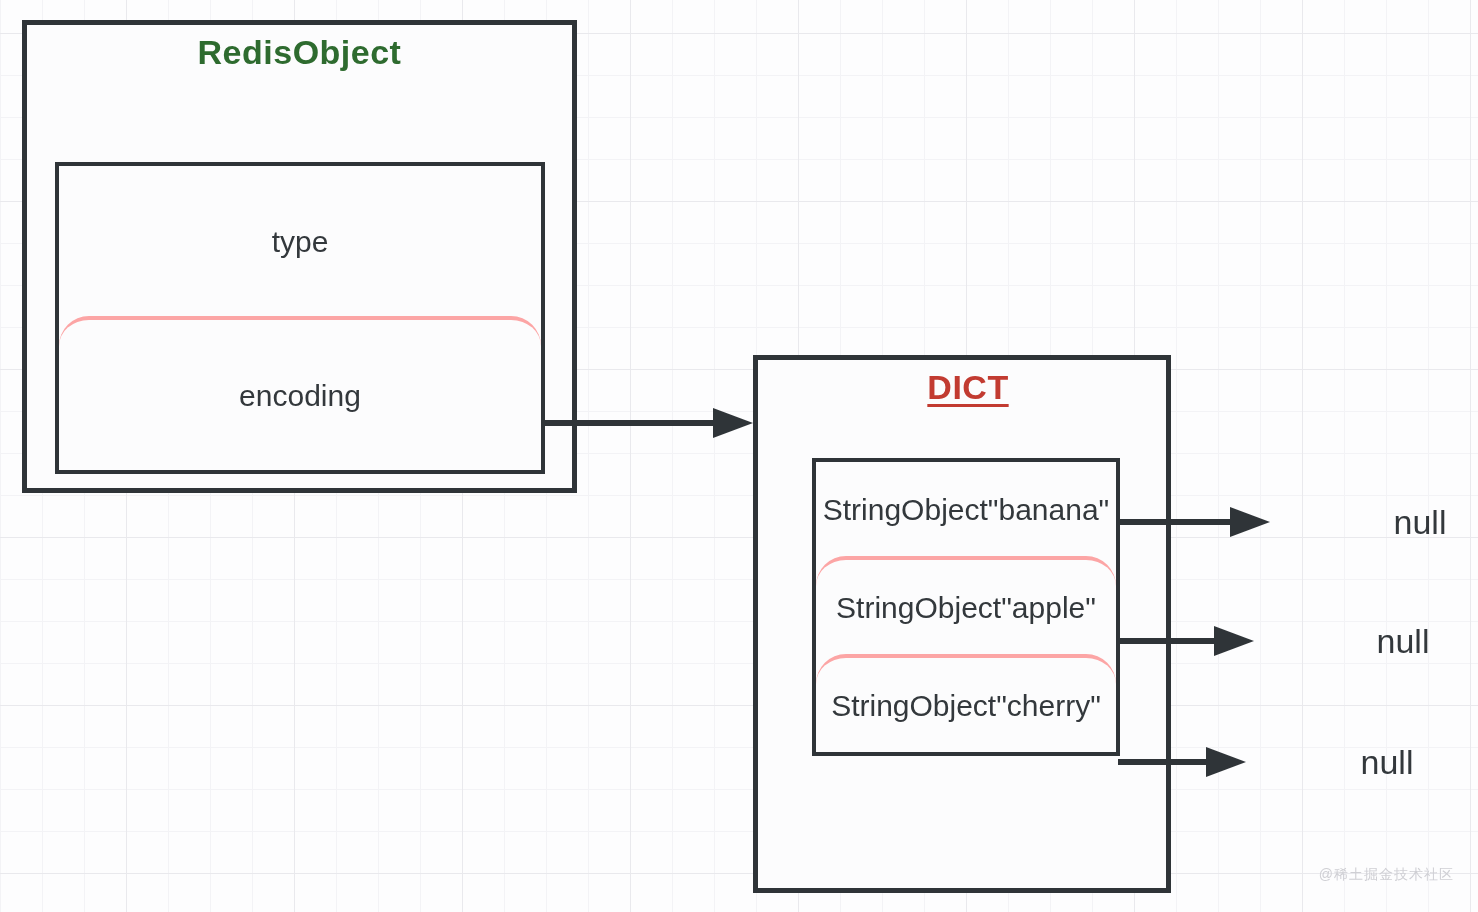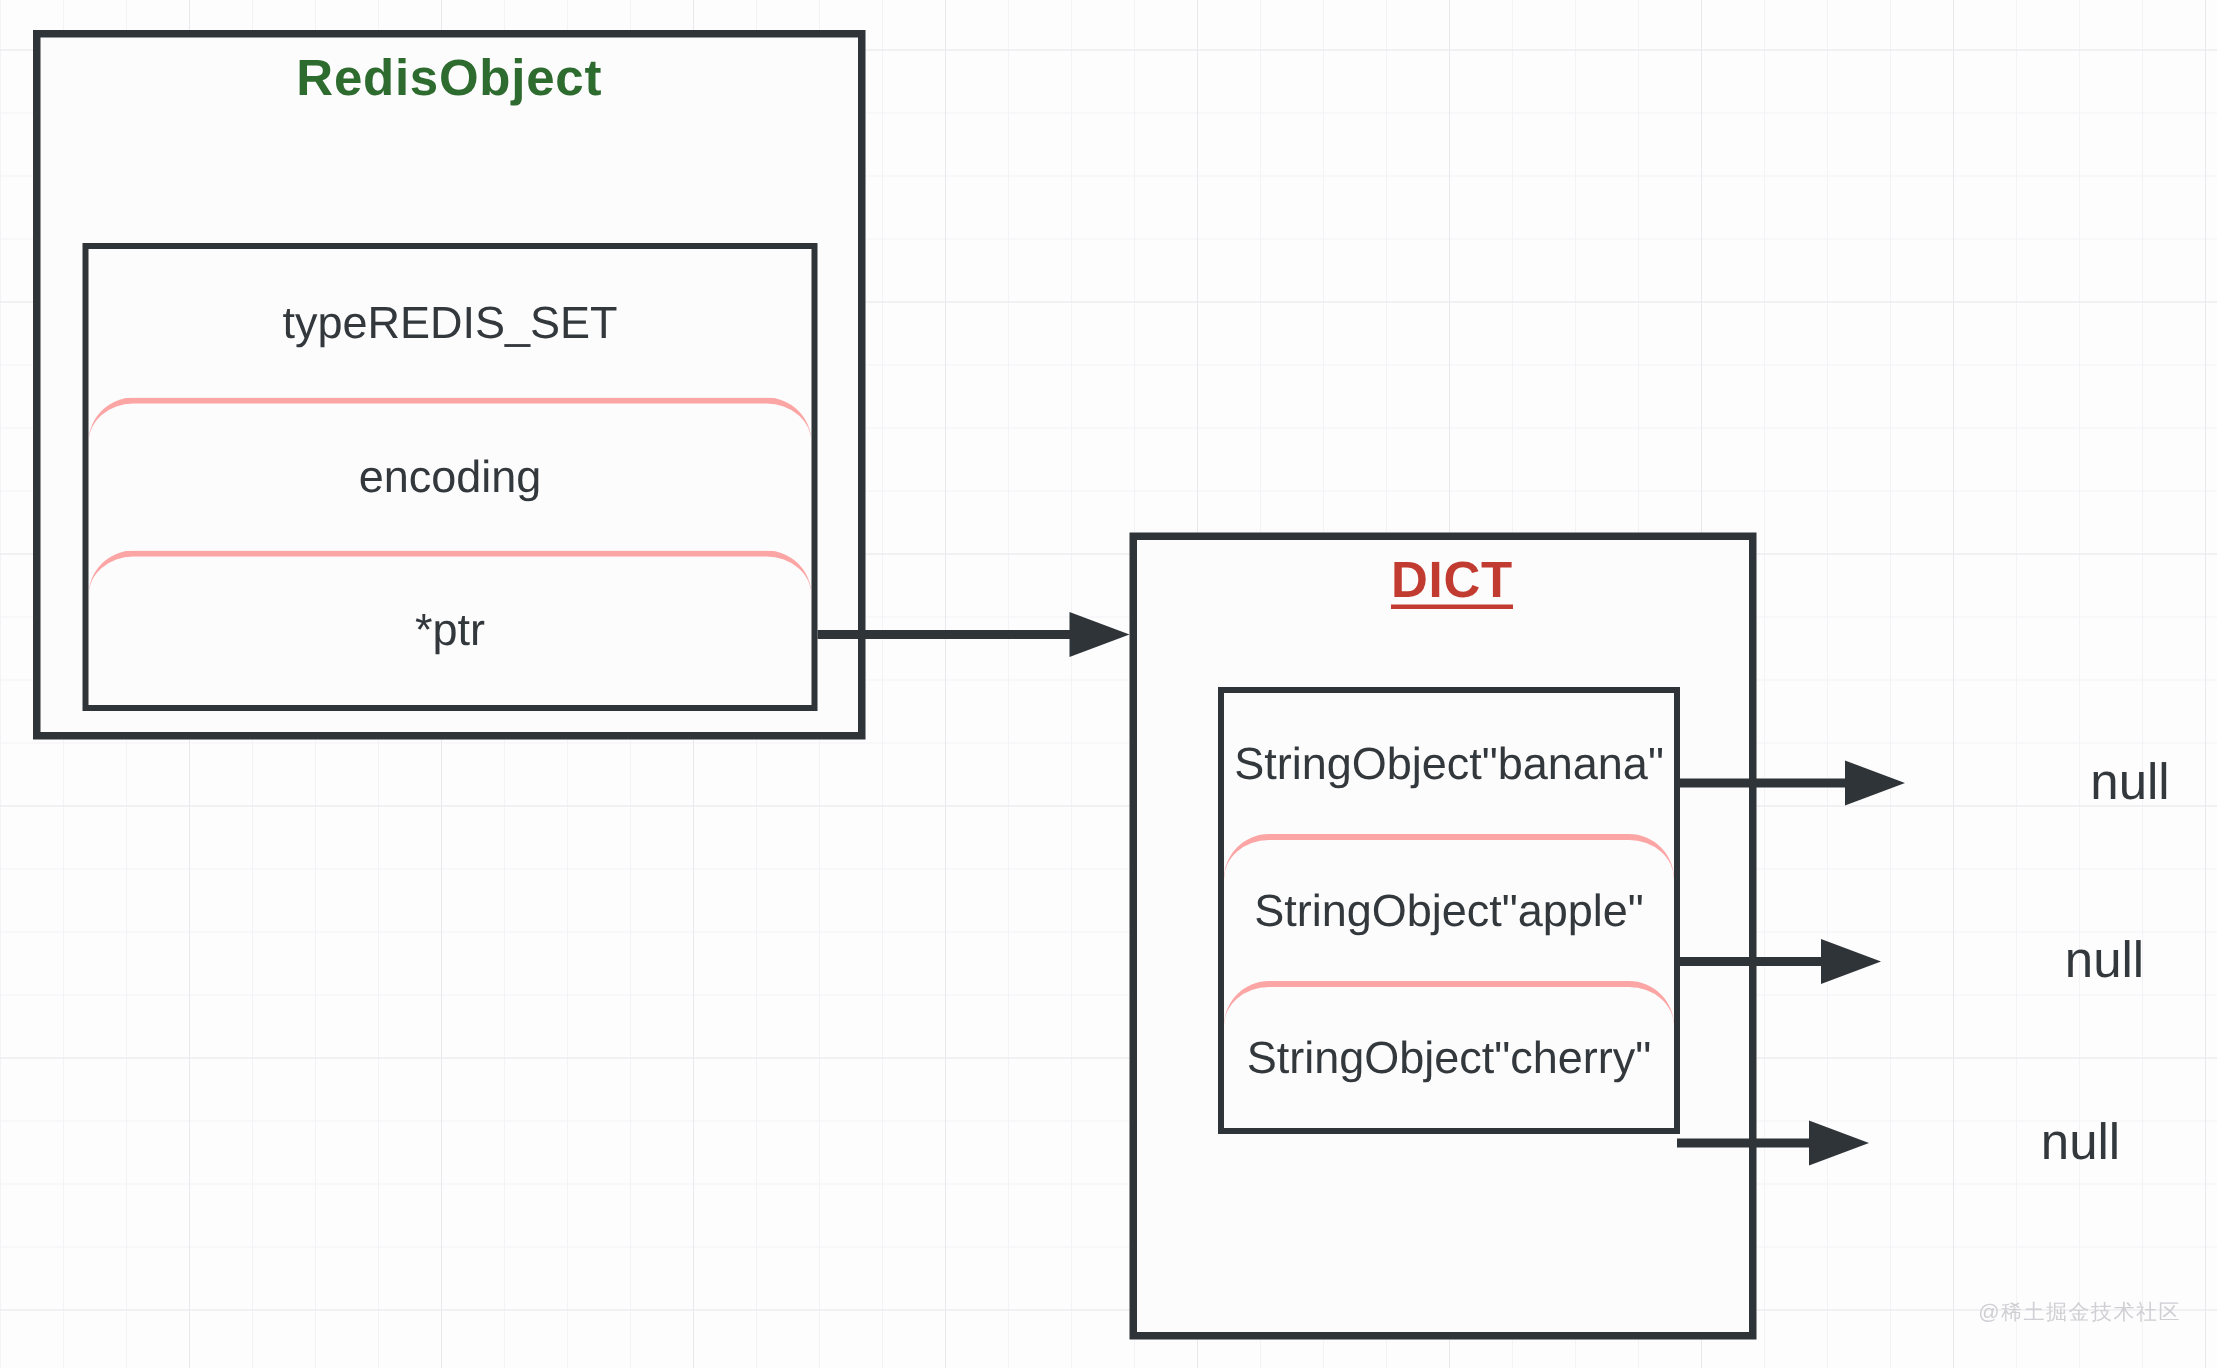--- a/index.html
+++ b/index.html
@@ -97,27 +97,23 @@
 </head>
 <body>
 
 <div class="canvas">
 
   <div class="box" id="redis-box">
     <div class="box-title">RedisObject</div>
     <div class="cell-stack" id="redis-cells">
       <div class="cell">
         <span>type</span>
-        <span>REDIS_SET</span>
       </div>
       <div class="cell">
         <span>encoding</span>
-      </div>
-      <div class="cell">
-        <span>*ptr</span>
       </div>
     </div>
   </div>
 
   <div class="box" id="dict-box">
     <div class="box-title">DICT</div>
     <div class="cell-stack" id="dict-cells">
       <div class="cell">
         <span>StringObject</span>
         <span>"banana"</span>

